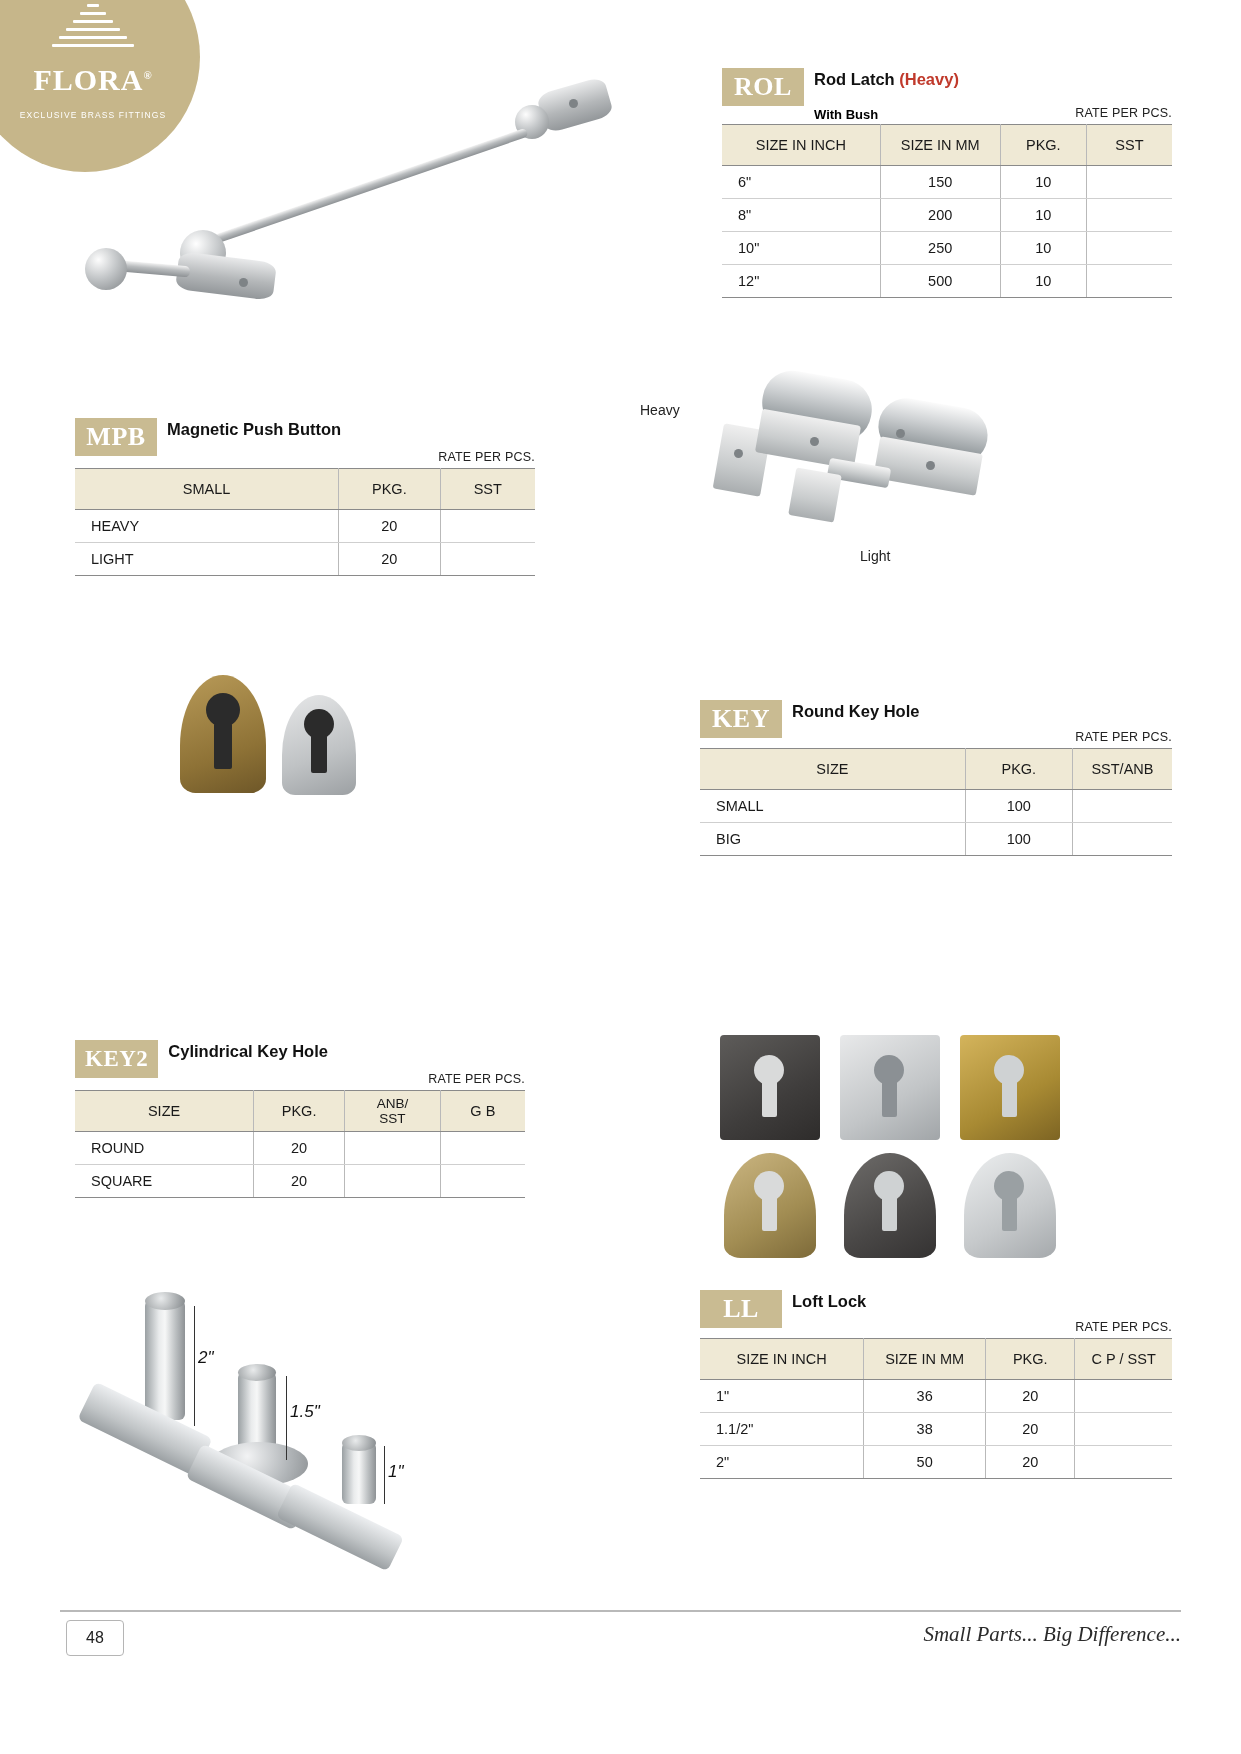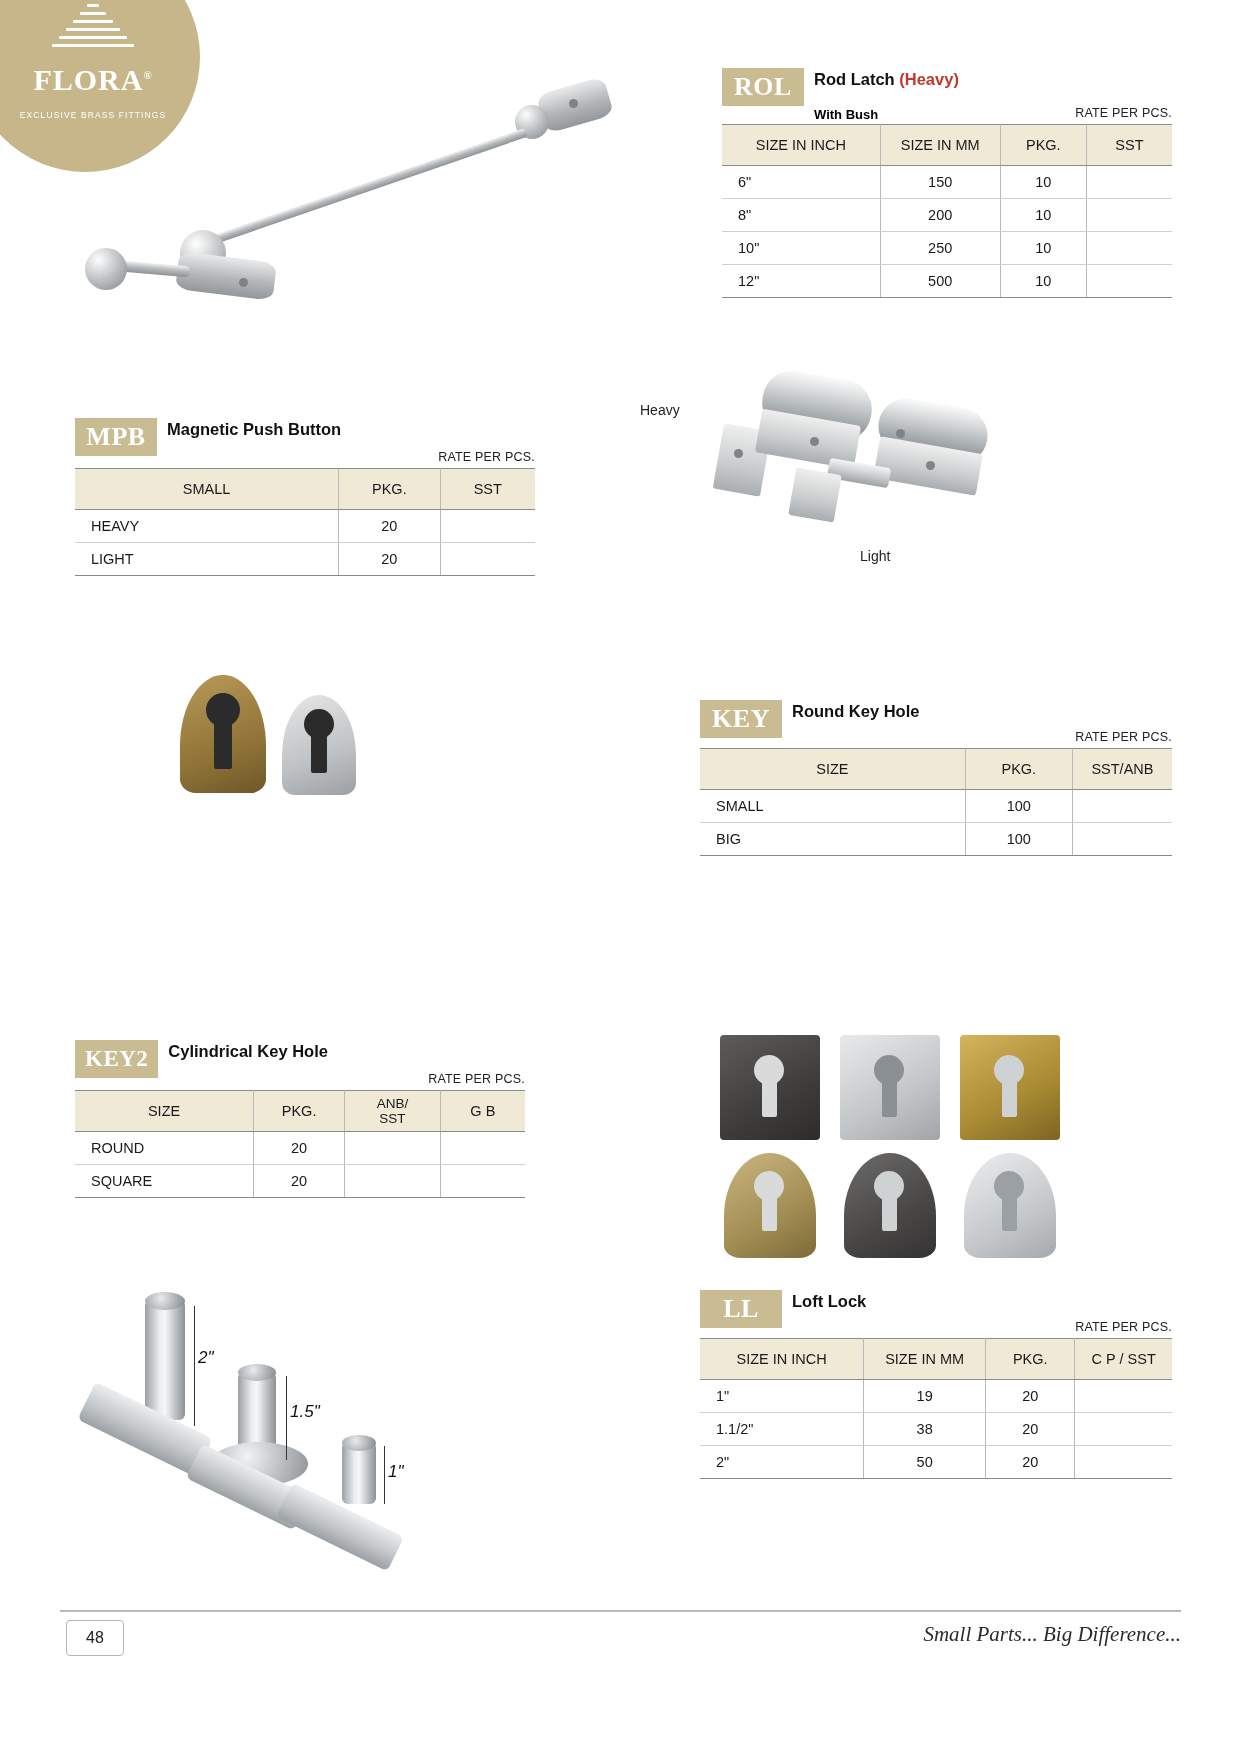--- a/index.html
+++ b/index.html
@@ -383,21 +383,21 @@
         <tr>
           <th class="edge-none" style="width:165px;">SIZE IN INCH</th>
           <th style="width:122px;">SIZE IN MM</th>
           <th style="width:88px;">PKG.</th>
           <th class="edge-none-r" style="width:97px;">C P / SST</th>
         </tr>
       </thead>
       <tbody>
         <tr>
           <td class="left edge-none">1"</td>
-          <td>19</td>
+          <td>36</td>
           <td>20</td>
           <td class="edge-none-r"></td>
         </tr>
         <tr>
           <td class="left edge-none">1.1/2"</td>
           <td>38</td>
           <td>20</td>
           <td class="edge-none-r"></td>
         </tr>
         <tr>

